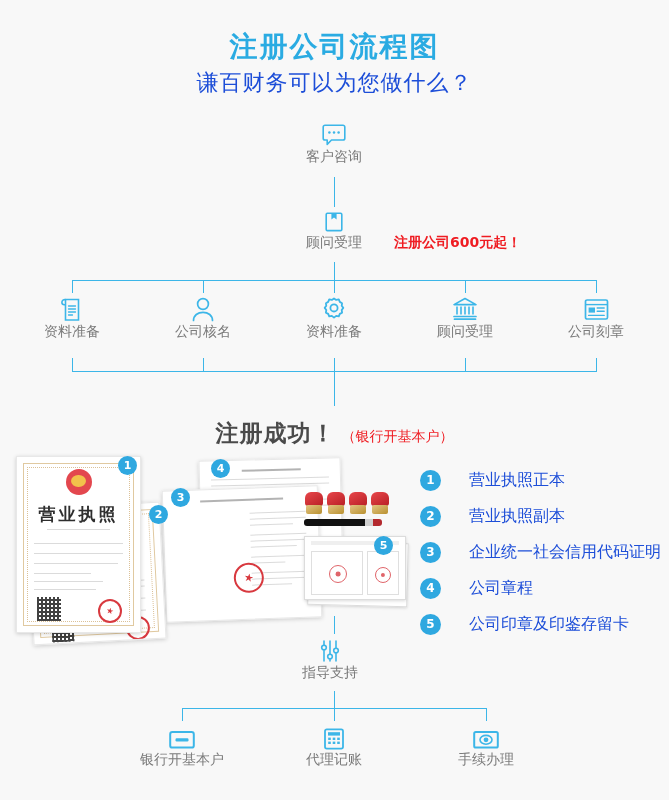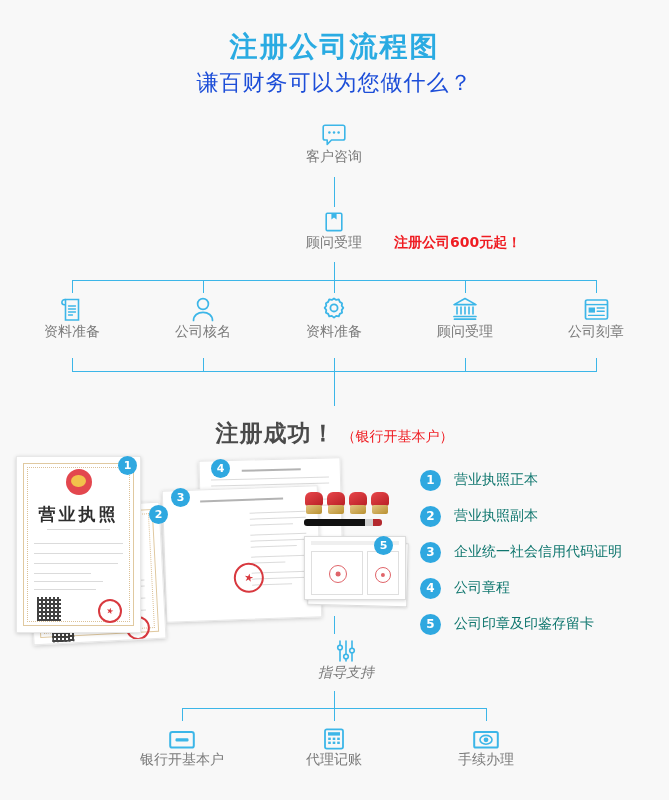--- a/index.html
+++ b/index.html
@@ -45,21 +45,21 @@
   .success-note { font-size: 14px; color: #ef1c22; margin-left: 6px; }
 
   
   .deliv { position: absolute; left: 420px; top: 462px; }
   .deliv-row { display: flex; align-items: center; height: 36px; }
   .badge {
     width: 21px; height: 21px; border-radius: 50%;
     background: #2fa8e0; color: #fff; font-size: 12px; font-weight: bold;
     display: flex; align-items: center; justify-content: center; flex: 0 0 auto;
   }
-  .deliv-txt { margin-left: 13px; font-size: 14px; color: #0f766e; white-space: nowrap; }
+  .deliv-txt { margin-left: 28px; font-size: 16px; color: #1d4ed8; white-space: nowrap; }
 
   
   .photos { position: absolute; left: 8px; top: 450px; width: 415px; height: 195px; }
   .doc {
     position: absolute; background: #fff;
     box-shadow: 0 1px 4px rgba(0,0,0,.18);
     border: 1px solid #e8e8e8;
     overflow: hidden;
   }
   .pbadge {
@@ -326,21 +326,21 @@
         <div class="box" style="left:62%; top:14px; width:32%; height:44px;"></div>
         <div class="seal-ring" style="left:24%; top:28px; width:18px; height:18px;"></div>
         <div class="seal-ring" style="left:70%; top:30px; width:16px; height:16px;"></div>
       </div>
     </div>
     <div class="pbadge" style="left:366px; top:86px;">5</div>
   </div>
 
   <div class="vline" style="left:334px; top:616px; height:18px;"></div>
 
-  <div class="node" style="left:296px; top:634px; width:100px;font-style:italic;">
+  <div class="node" style="left:280px; top:634px; width:100px;">
     <div class="ico">
       <svg width="28" height="26" viewBox="0 0 28 26">
         <g stroke="#3cb6e8" stroke-width="1.6" stroke-linecap="round" fill="none">
           <path d="M8 3v4M8 12v11"></path>
           <path d="M14 3v13M14 21v2"></path>
           <path d="M20 3v7M20 15v8"></path>
         </g>
         <circle cx="8" cy="9.5" r="2.3" fill="none" stroke="#3cb6e8" stroke-width="1.6"></circle>
         <circle cx="14" cy="18.5" r="2.3" fill="none" stroke="#3cb6e8" stroke-width="1.6"></circle>
         <circle cx="20" cy="12.5" r="2.3" fill="none" stroke="#3cb6e8" stroke-width="1.6"></circle>

